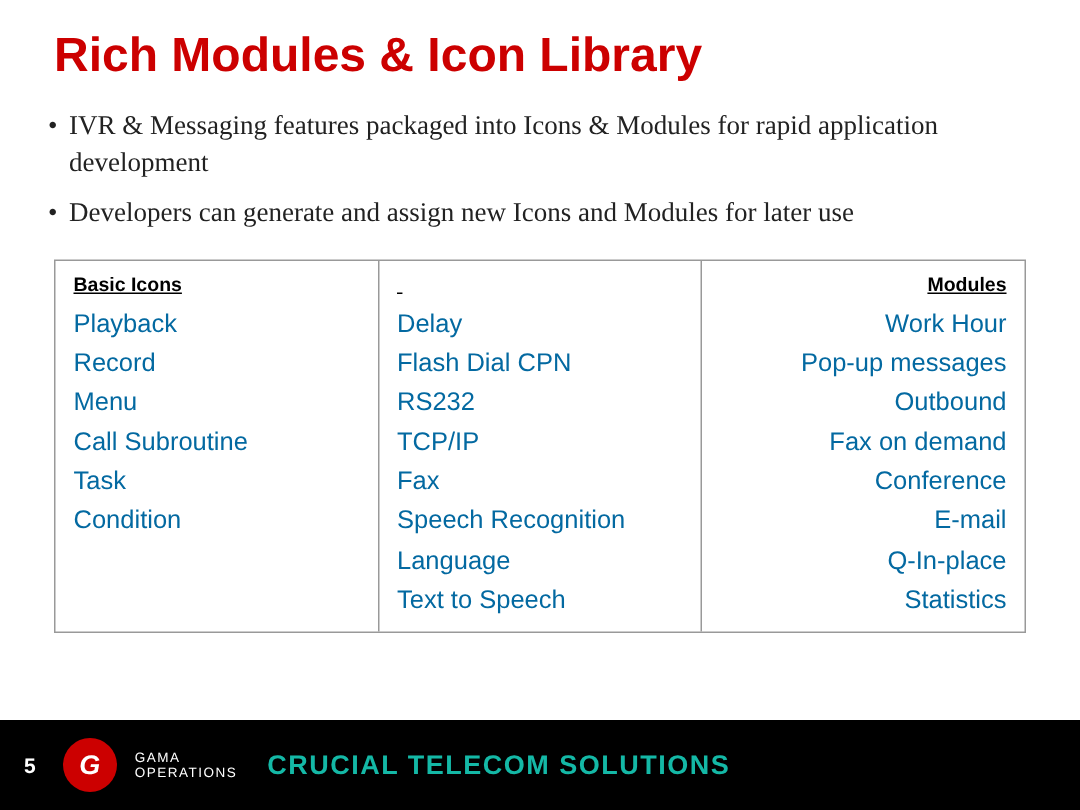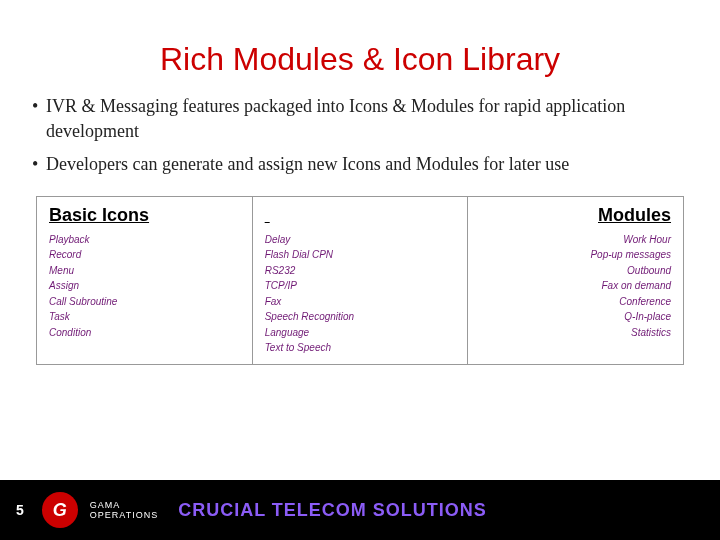--- a/index.html
+++ b/index.html
@@ -19,27 +19,26 @@
       flex-direction: column;
       background: #ffffff;
     }
 
     .main-content {
       flex: 1;
       padding: 18px 36px 10px 36px;
     }
 
     .slide-title {
-      text-align: center;
+      text-align: left;
       font-size: 32px;
-      font-weight: normal;
+      font-weight: bold;
       color: #cc0000;
       margin-bottom: 16px;
       font-family: Arial, sans-serif;
-      margin-top: 23px;
     }
 
     .bullet-point {
       font-size: 18px;
       color: #222;
       margin-bottom: 8px;
       line-height: 1.4;
       padding-left: 10px;
       position: relative;
       font-family: Liberation Serif, serif;
@@ -64,32 +63,31 @@
       padding: 8px 12px;
       border-right: 1px solid #999;
     }
 
     .column:last-child {
       border-right: none;
       text-align: right;
     }
 
     .column-header {
-      font-size: 18px;
+      font-size: 13px;
       font-weight: bold;
       color: #000;
       text-decoration: underline;
       margin-bottom: 6px;
     }
 
     .column-item {
-      font-size: 10px;
-      color: #701a75;
+      font-size: 17px;
+      color: #0369a1;
       line-height: 1.55;
-      font-style: italic;
     }
 
     .footer {
       background: #000000;
       height: 60px;
       display: flex;
       align-items: center;
       padding: 0 16px;
       gap: 12px;
     }
@@ -121,21 +119,21 @@
     }
 
     .footer-logo-brand {
       color: #ffffff;
       font-size: 9px;
       letter-spacing: 1px;
       font-weight: normal;
     }
 
     .footer-tagline {
-      color: #8b5cf6;
+      color: #14b8a6;
       font-size: 18px;
       font-weight: bold;
       letter-spacing: 1px;
       margin-left: 8px;
       text-transform: uppercase;
     }
   </style>
 </head>
 <body>
 
@@ -147,21 +145,20 @@
     <div class="bullet-point">IVR &amp; Messaging features packaged into Icons &amp; Modules for rapid application development</div>
     <div class="bullet-point">Developers can generate and assign new Icons and Modules for later use</div>
 
     <div class="tables-section">
 
       <div class="column">
         <div class="column-header">Basic Icons</div>
         <div class="column-item">Playback</div>
         <div class="column-item">Record</div>
         <div class="column-item">Menu</div>
-        <div class="column-item">Assign</div>
         <div class="column-item">Call Subroutine</div>
         <div class="column-item">Task</div>
         <div class="column-item">Condition</div>
       </div>
 
       <div class="column">
         <div class="column-header">&nbsp;</div>
         <div class="column-item">Delay</div>
         <div class="column-item">Flash Dial CPN</div>
         <div class="column-item">RS232</div>
@@ -172,20 +169,21 @@
         <div class="column-item">Text to Speech</div>
       </div>
 
       <div class="column">
         <div class="column-header">Modules</div>
         <div class="column-item">Work Hour</div>
         <div class="column-item">Pop-up messages</div>
         <div class="column-item">Outbound</div>
         <div class="column-item">Fax on demand</div>
         <div class="column-item">Conference</div>
+        <div class="column-item">E-mail</div>
         <div class="column-item">Q-In-place</div>
         <div class="column-item">Statistics</div>
       </div>
 
     </div>
   </div>
 
   <div class="footer">
     <span class="footer-num">5</span>
     <div class="footer-logo-circle">

